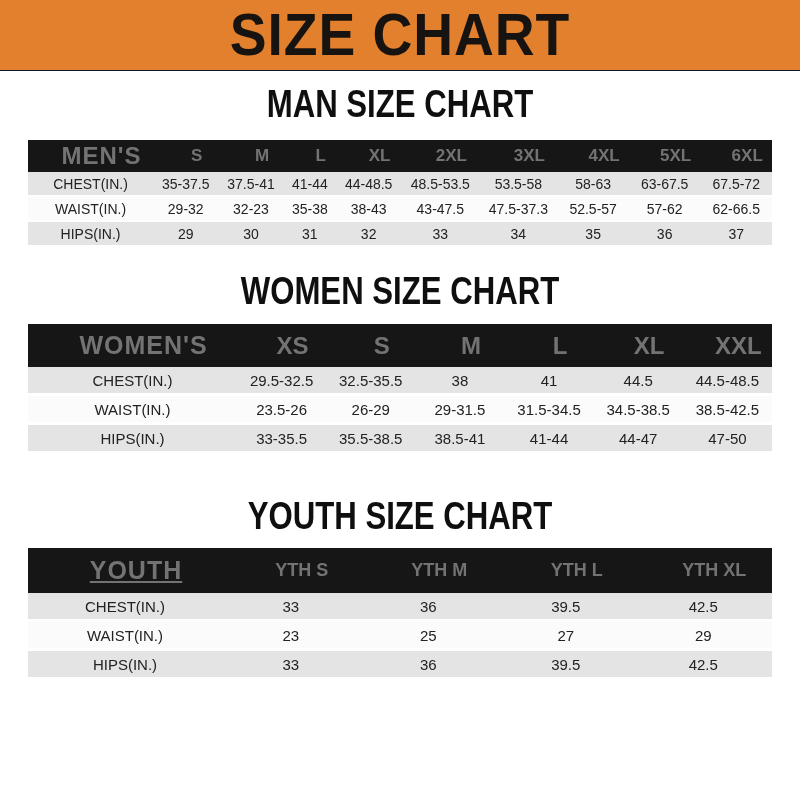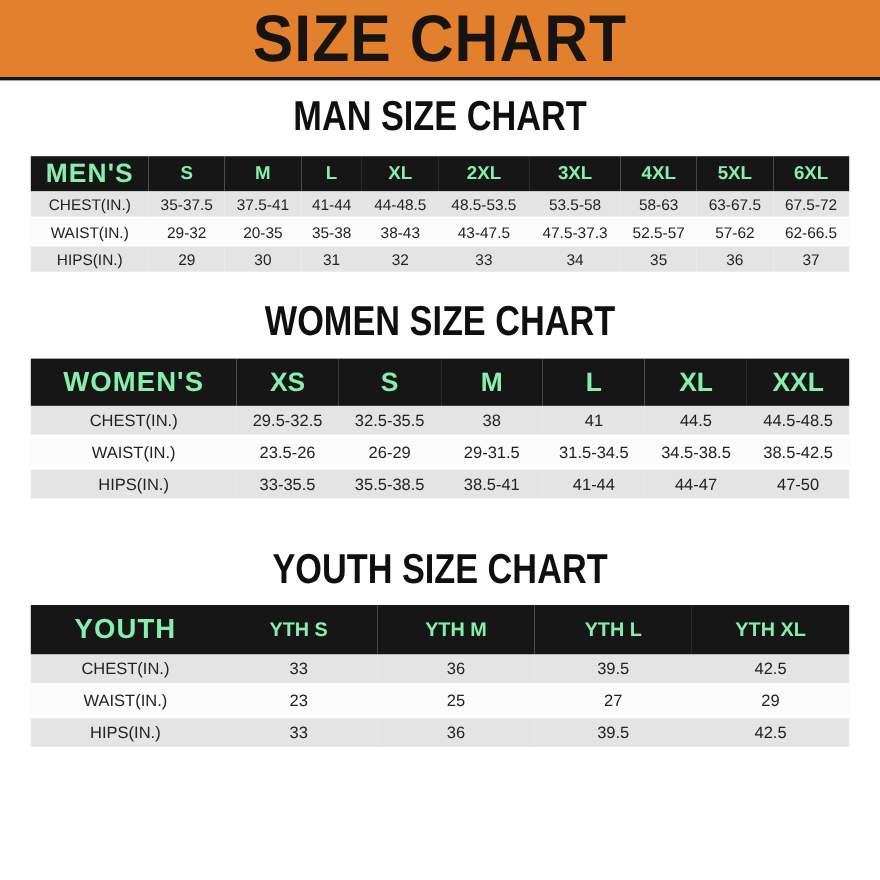--- a/index.html
+++ b/index.html
@@ -11,21 +11,21 @@
     background: #ffffff;
     font-family: "Liberation Sans", sans-serif;
     color: #1c1c1c;
   }
   .page { width: 800px; height: 800px; overflow: hidden; }
 
   
   .banner {
     height: 70px;
     background: #E2802D;
-    border-bottom: 3px solid #0f172a;
+    border-bottom: 1px solid #0f172a;
     display: flex;
     align-items: center;
     justify-content: center;
   }
   .banner h1 {
     margin: 0;
     line-height: 1;
     font-size: 60px;
     font-weight: bold;
     letter-spacing: 1px;
@@ -59,43 +59,44 @@
   #women-table { margin-top: 14px; }
   #youth-table { margin-top: 13px; }
 
   .size-table th, .size-table td {
     text-align: center;
     padding: 0 6px;
     white-space: nowrap;
   }
   .size-table thead th {
     background: #161616;
-    color: #86efac;
-    font-weight: bold;
+    color: #737373;
+    font-weight: bold;
+    padding-left: 28px;
   }
   .size-table tbody td {
     color: #222222;
     border-bottom: 2px solid #ffffff;
   }
   .size-table tbody tr:nth-child(odd)  td { background: #E4E4E4; }
   .size-table tbody tr:nth-child(even) td { background: #FBFBFB; }
 
   .men thead th   { height: 32px; font-size: 17px; }
   .men .corner    { font-size: 24px; letter-spacing: 1px; }
   .men tbody td   { height: 23px; font-size: 14px; }
 
   .women, .youth  { table-layout: fixed; }
   .women thead th { height: 43px; font-size: 24px; }
   .youth thead th { height: 45px; font-size: 18px; }
   .women .corner, .youth .corner { font-size: 25px; letter-spacing: 1px; }
   .women tbody td, .youth tbody td {
     height: 26px; font-size: 15px; border-bottom-width: 3px;
   }
   .women thead th:first-child { width: 175px; margin-top: 16px; }
-  .youth thead th:first-child { width: 160px; }
+  .youth thead th:first-child { width: 160px; text-decoration: underline; }
 
   
   .note { margin: 20px 0 0 30px; }
   .note p {
     margin: 0;
     font-size: 28px;
     line-height: 33px;
     font-weight: bold;
     color: #A62F2F;
     white-space: nowrap;
@@ -138,21 +139,21 @@
             <td>44-48.5</td>
             <td>48.5-53.5</td>
             <td>53.5-58</td>
             <td>58-63</td>
             <td>63-67.5</td>
             <td>67.5-72</td>
           </tr>
           <tr>
             <td class="rowlabel">WAIST(IN.)</td>
             <td>29-32</td>
-            <td>20-35</td>
+            <td>32-23</td>
             <td>35-38</td>
             <td>38-43</td>
             <td>43-47.5</td>
             <td>47.5-37.3</td>
             <td>52.5-57</td>
             <td>57-62</td>
             <td>62-66.5</td>
           </tr>
           <tr>
             <td class="rowlabel">HIPS(IN.)</td>

